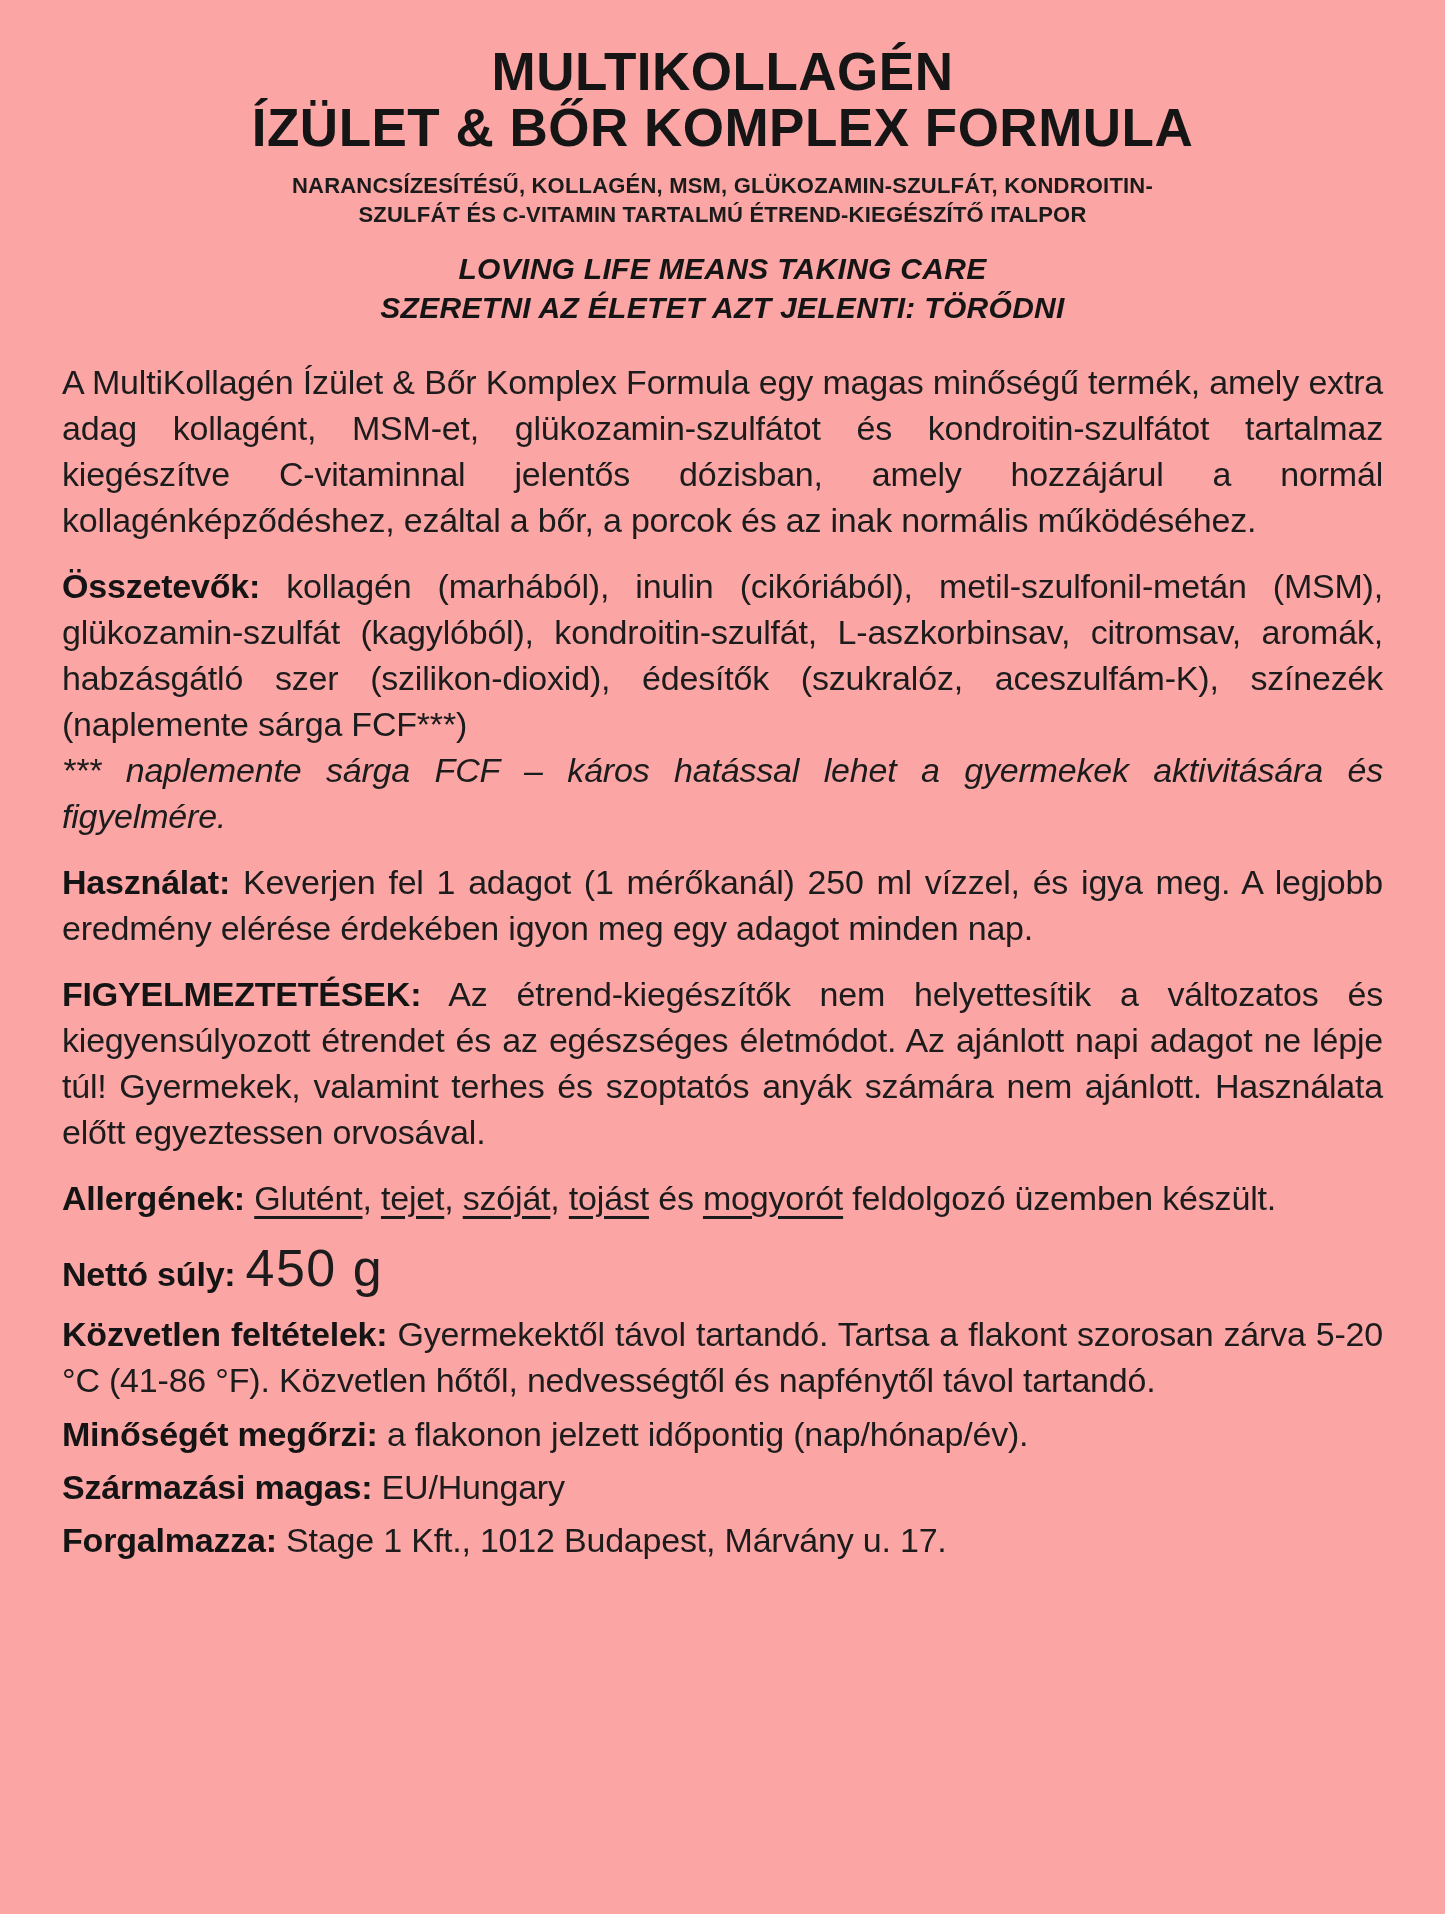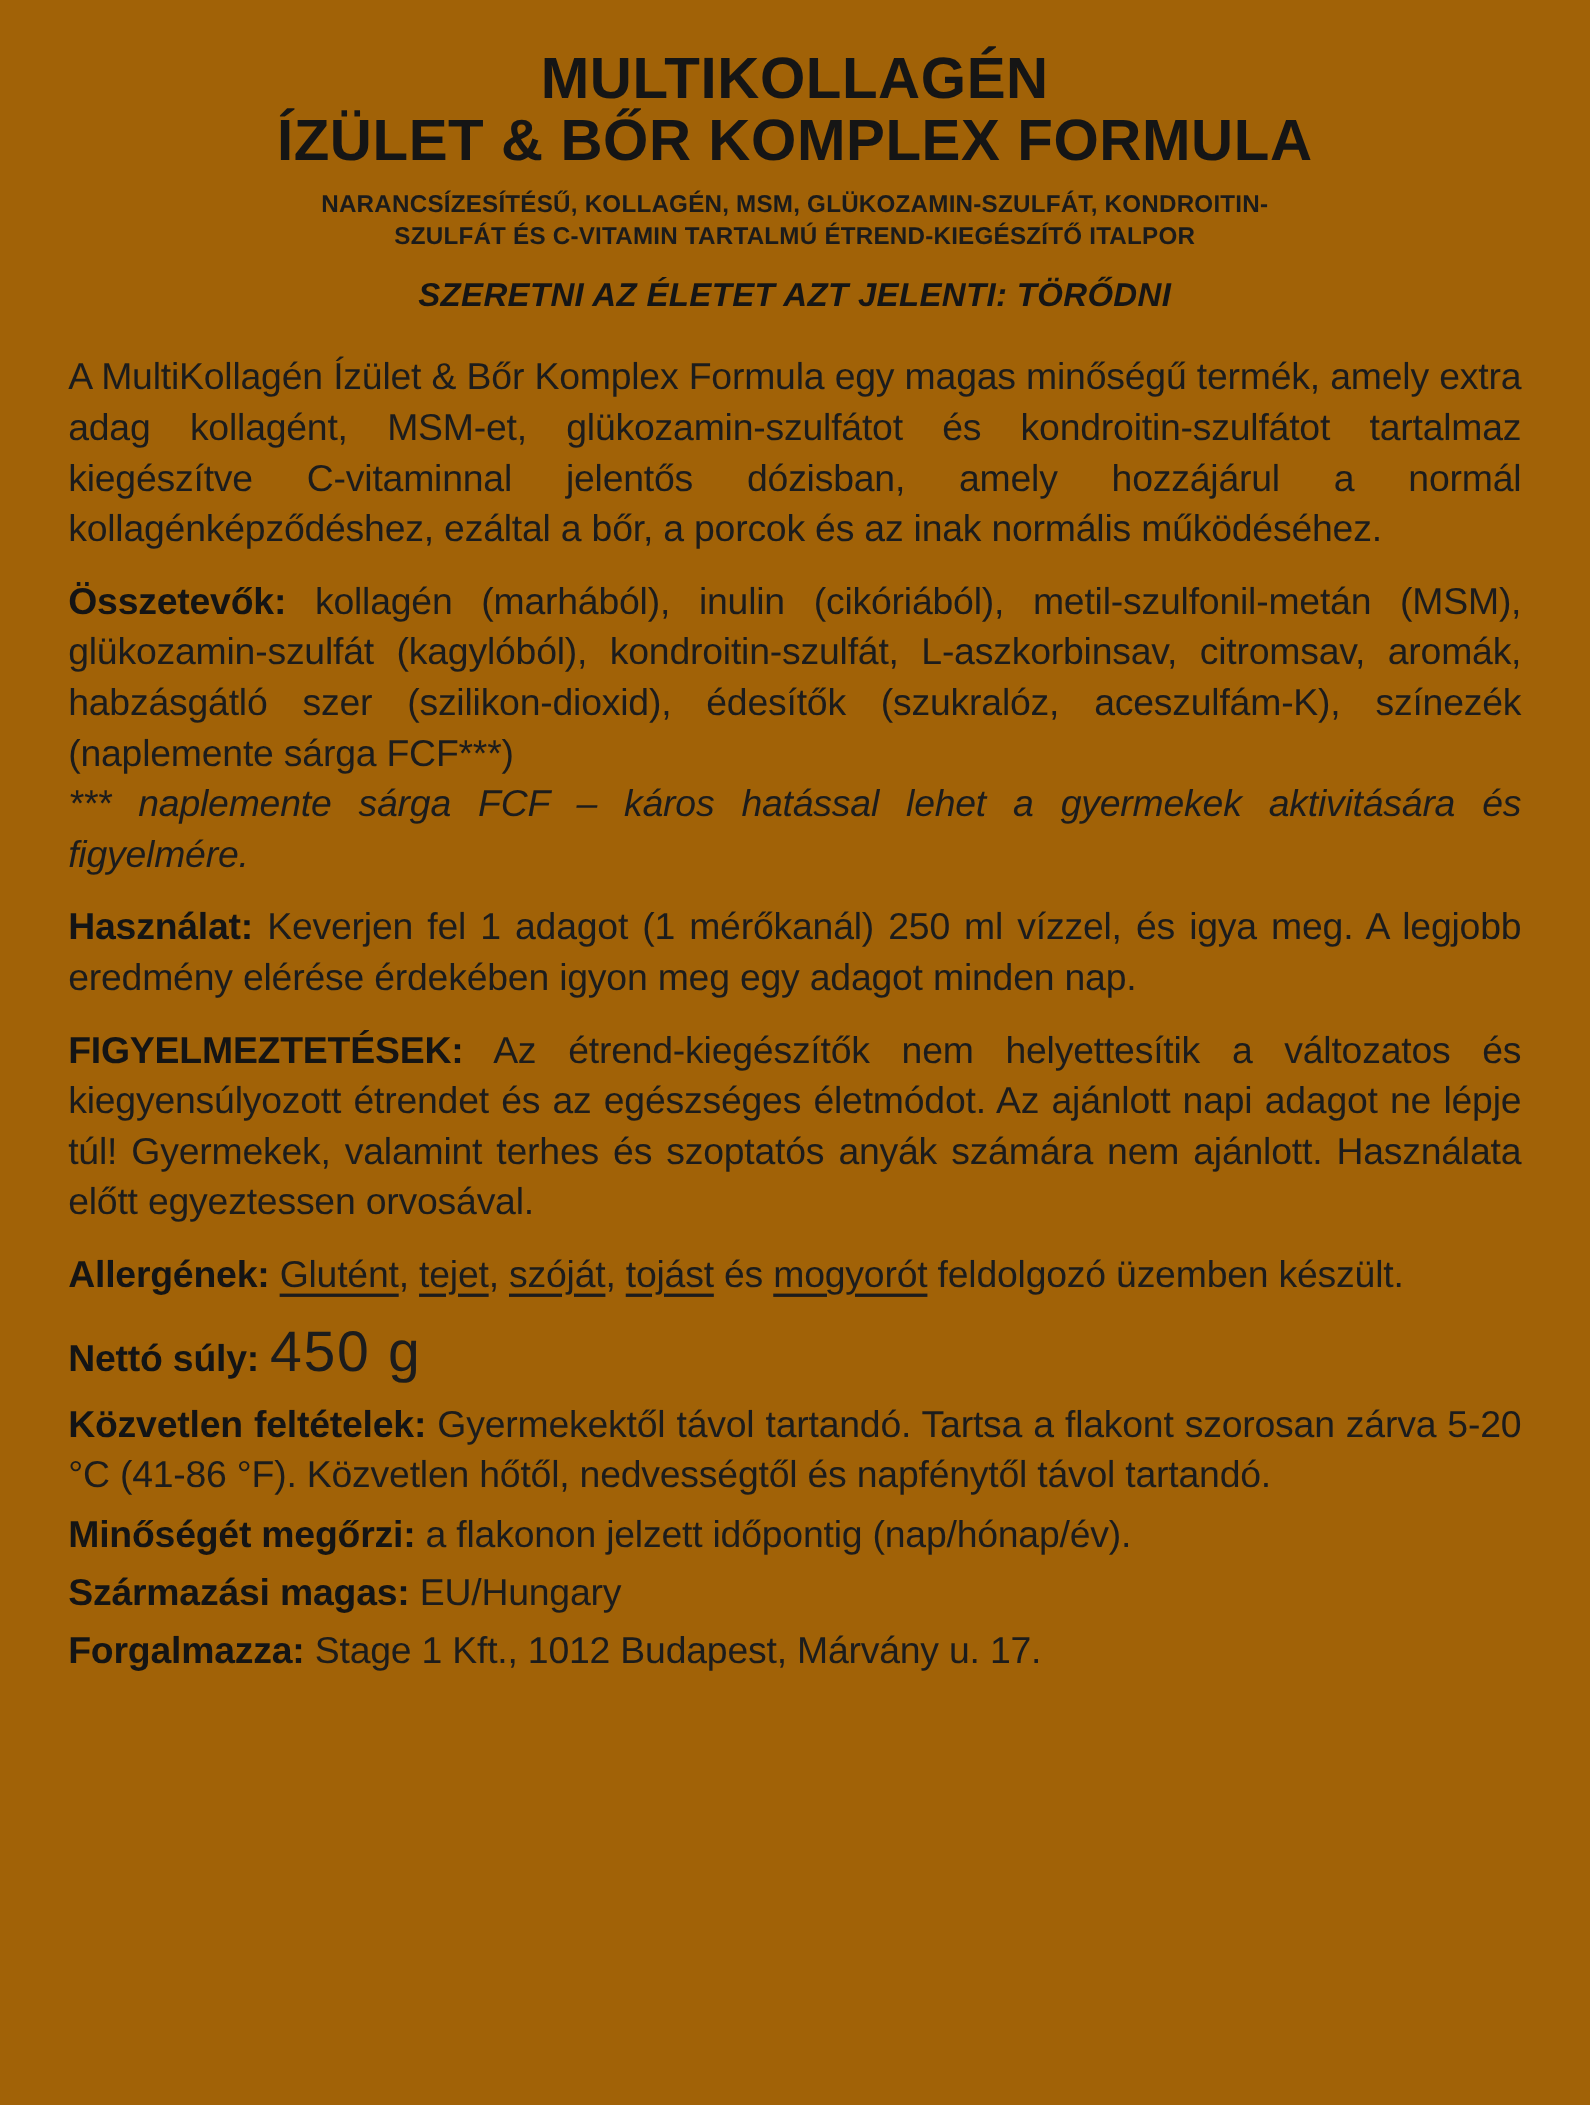--- a/index.html
+++ b/index.html
@@ -1,21 +1,21 @@
 <!DOCTYPE html>
 <html lang="hu"><head>
 <meta charset="utf-8">
 <style>
   * { margin: 0; padding: 0; box-sizing: border-box; }
   html, body { background: #ffffff; }
   .page {
     width: 1445px;
     min-height: 1914px;
     margin: 0 auto;
-    background: #a16207;
+    background: #fca5a5;
     color: #1b1b1b;
     font-family: "Liberation Sans", sans-serif;
     padding: 44px 62px 60px 62px;
   }
   .title {
     text-align: center;
     font-size: 53px;
     line-height: 1.06;
     font-weight: 800;
     letter-spacing: 0.5px;
@@ -79,20 +79,21 @@
   <header data-name="label-header">
     <h1 class="title" data-name="product-title">
       <span class="line" data-name="product-title-line-1">MULTIKOLLAGÉN</span>
       <span class="line" data-name="product-title-line-2">ÍZÜLET &amp; BŐR KOMPLEX FORMULA</span>
     </h1>
     <p class="subtitle" data-name="product-subtitle">
       <span class="line" data-name="product-subtitle-line-1">NARANCSÍZESÍTÉSŰ, KOLLAGÉN, MSM, GLÜKOZAMIN-SZULFÁT, KONDROITIN-</span>
       <span class="line" data-name="product-subtitle-line-2">SZULFÁT ÉS C-VITAMIN TARTALMÚ ÉTREND-KIEGÉSZÍTŐ ITALPOR</span>
     </p>
     <p class="tagline" data-name="brand-tagline">
+      <span class="line" data-name="brand-tagline-line-1">LOVING LIFE MEANS TAKING CARE</span>
       <span class="line" data-name="brand-tagline-line-2">SZERETNI AZ ÉLETET AZT JELENTI: TÖRŐDNI</span>
     </p>
   </header>
 
   <main class="body-sections" data-name="body-sections">
       <p class="para" data-name="intro-paragraph"><span data-name="intro-paragraph-text">A MultiKollagén Ízület &amp; Bőr Komplex Formula egy magas minőségű termék, amely extra adag kollagént, MSM-et, glükozamin-szulfátot és kondroitin-szulfátot tartalmaz kiegészítve C-vitaminnal jelentős dózisban, amely hozzájárul a normál kollagénképződéshez, ezáltal a bőr, a porcok és az inak normális működéséhez.</span></p>
       <p class="para" data-name="ingredients-paragraph"><span class="b" data-name="ingredients-label">Összetevők:</span><span data-name="ingredients-paragraph-text"> kollagén (marhából), inulin (cikóriából), metil-szulfonil-metán (MSM), glükozamin-szulfát (kagylóból), kondroitin-szulfát, L-aszkorbinsav, citromsav, aromák, habzásgátló szer (szilikon-dioxid), édesítők (szukralóz, aceszulfám-K), színezék (naplemente sárga FCF***)</span><br><span class="i" data-name="colorant-footnote">*** naplemente sárga FCF – káros hatással lehet a gyermekek aktivitására és figyelmére.</span></p>
       <p class="para" data-name="usage-paragraph"><span class="b" data-name="usage-label">Használat:</span><span data-name="usage-paragraph-text"> Keverjen fel 1 adagot (1 mérőkanál) 250 ml vízzel, és igya meg. A legjobb eredmény elérése érdekében igyon meg egy adagot minden nap.</span></p>
       <p class="para" data-name="warnings-paragraph"><span class="b" data-name="warnings-label">FIGYELMEZTETÉSEK:</span><span data-name="warnings-paragraph-text"> Az étrend-kiegészítők nem helyettesítik a változatos és kiegyensúlyozott étrendet és az egészséges életmódot. Az ajánlott napi adagot ne lépje túl! Gyermekek, valamint terhes és szoptatós anyák számára nem ajánlott. Használata előtt egyeztessen orvosával.</span></p>
       <p class="para" data-name="allergens-paragraph"><span class="b" data-name="allergens-label">Allergének:</span><span data-name="allergens-paragraph-text"> </span><span class="u" data-name="allergen-gluten">Glutént</span><span data-name="allergens-paragraph-text">, </span><span class="u" data-name="allergen-milk">tejet</span><span data-name="allergens-paragraph-text">, </span><span class="u" data-name="allergen-soy">szóját</span><span data-name="allergens-paragraph-text">, </span><span class="u" data-name="allergen-egg">tojást</span><span data-name="allergens-paragraph-text"> és </span><span class="u" data-name="allergen-peanut">mogyorót</span><span data-name="allergens-paragraph-text"> feldolgozó üzemben készült.</span></p>

